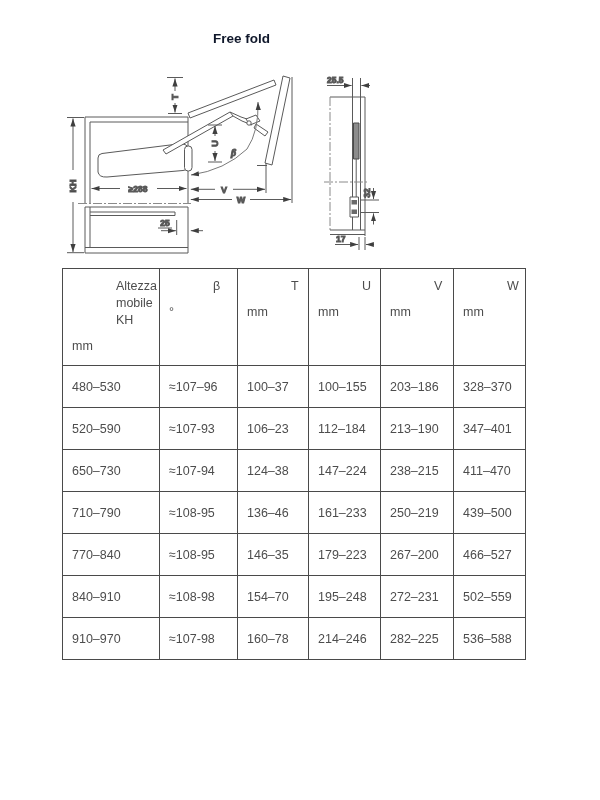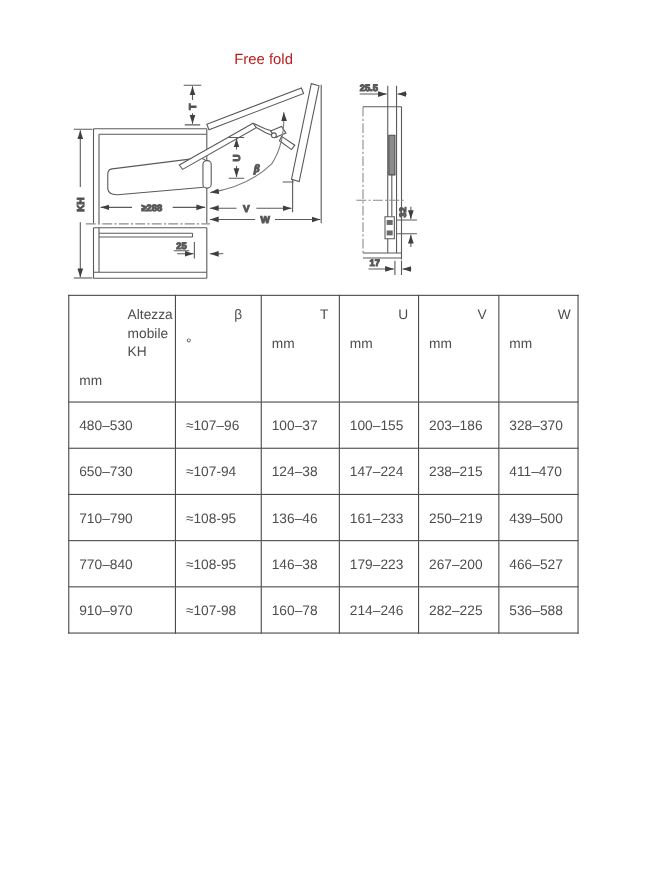--- a/index.html
+++ b/index.html
@@ -1,18 +1,18 @@
 <!DOCTYPE html>
 <html><head>
 <meta charset="utf-8">
 <style>
   html,body{margin:0;padding:0;background:#fff;}
   .page{position:relative;width:600px;height:800px;background:#fff;overflow:hidden;
         font-family:"Liberation Sans",sans-serif;color:#4a4a4a;}
-  .title{position:absolute;left:213px;top:31px;font-size:13.5px;font-weight:normal;color:#b91c1c;margin-top:15px;}
+  .title{position:absolute;left:213px;top:31px;font-size:13.5px;font-weight:bold;color:#0f172a;}
   .diag{position:absolute;}
   .diag line,.diag path,.diag rect,.diag polygon{vector-effect:non-scaling-stroke;}
   svg text{font-family:"Liberation Sans",sans-serif;font-size:9px;font-weight:bold;fill:#3f3f3f;}
   svg text.small{font-size:8.5px;}
   svg text.beta{font-family:"Liberation Serif",serif;font-style:italic;font-size:10px;font-weight:bold;}
   table.spec{position:absolute;left:62px;top:268px;border-collapse:collapse;table-layout:fixed;
              font-size:12.5px;color:#4d4d4d;}
   table.spec th,table.spec td{border:1px solid #4a4a4a;text-align:left;font-weight:400;}
   table.spec th{height:87px;vertical-align:top;padding:9px 2px 0 9px;}
   table.spec td{height:41px;vertical-align:middle;padding:0 2px 0 9px;white-space:nowrap;}
@@ -226,42 +226,58 @@
     <tbody>
         <tr>
           <td>480–530</td>
           <td>≈107–96</td>
           <td>100–37</td>
           <td>100–155</td>
           <td>203–186</td>
           <td>328–370</td>
         </tr>
         <tr>
+          <td>520–590</td>
+          <td>≈107-93</td>
+          <td>106–23</td>
+          <td>112–184</td>
+          <td>213–190</td>
+          <td>347–401</td>
+        </tr>
+        <tr>
           <td>650–730</td>
           <td>≈107-94</td>
           <td>124–38</td>
           <td>147–224</td>
           <td>238–215</td>
           <td>411–470</td>
         </tr>
         <tr>
           <td>710–790</td>
           <td>≈108-95</td>
           <td>136–46</td>
           <td>161–233</td>
           <td>250–219</td>
           <td>439–500</td>
         </tr>
         <tr>
           <td>770–840</td>
           <td>≈108-95</td>
-          <td>146–38</td>
+          <td>146–35</td>
           <td>179–223</td>
           <td>267–200</td>
           <td>466–527</td>
+        </tr>
+        <tr>
+          <td>840–910</td>
+          <td>≈108-98</td>
+          <td>154–70</td>
+          <td>195–248</td>
+          <td>272–231</td>
+          <td>502–559</td>
         </tr>
         <tr>
           <td>910–970</td>
           <td>≈107-98</td>
           <td>160–78</td>
           <td>214–246</td>
           <td>282–225</td>
           <td>536–588</td>
         </tr>
       </tbody>

